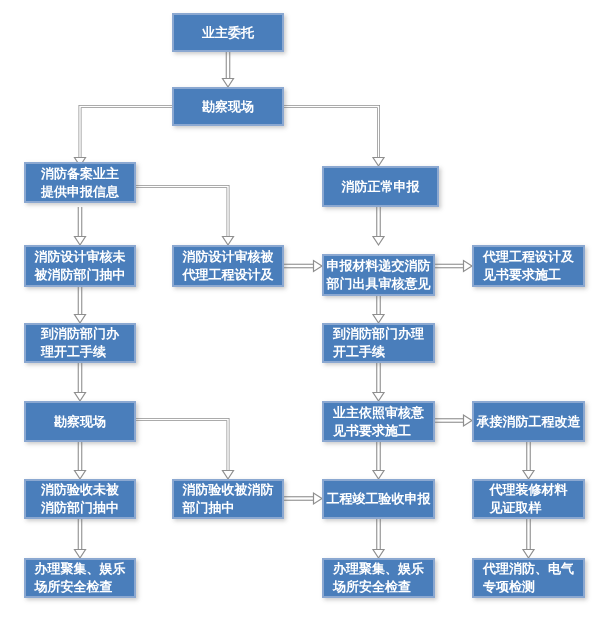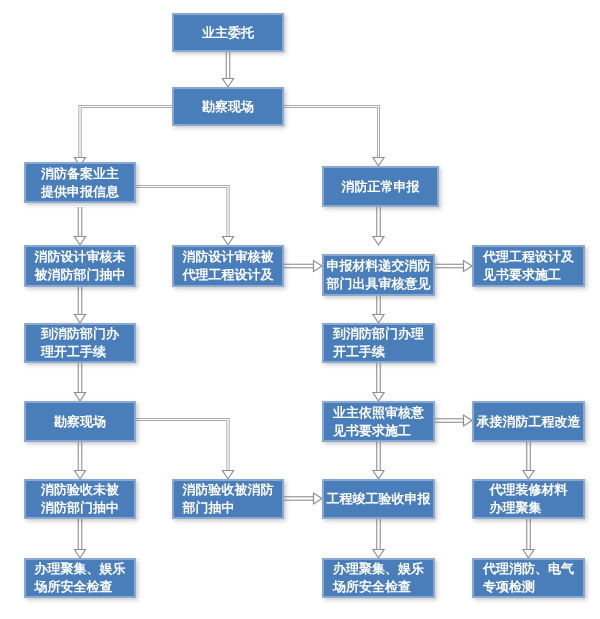--- a/index.html
+++ b/index.html
@@ -180,21 +180,21 @@
   <div class="node" style="left:24px;top:401px;width:112px;height:41px">勘察现场</div>
   <div class="node" style="left:322px;top:401px;width:113px;height:41px">业主依照审核意
 见书要求施工</div>
   <div class="node" style="left:472px;top:401px;width:113px;height:41px">承接消防工程改造</div>
   <div class="node" style="left:24px;top:479px;width:112px;height:40px">消防验收未被
 消防部门抽中</div>
   <div class="node" style="left:172px;top:479px;width:112px;height:40px">消防验收被消防
 部门抽中</div>
   <div class="node" style="left:322px;top:479px;width:113px;height:40px">工程竣工验收申报</div>
   <div class="node" style="left:472px;top:479px;width:113px;height:40px">代理装修材料
-办理聚集</div>
+见证取样</div>
   <div class="node" style="left:24px;top:558px;width:112px;height:40px">办理聚集、娱乐
 场所安全检查</div>
   <div class="node" style="left:322px;top:558px;width:113px;height:40px">办理聚集、娱乐
 场所安全检查</div>
   <div class="node" style="left:472px;top:558px;width:113px;height:40px">代理消防、电气
 专项检测</div>
 
 </div>
 
 </body></html>

